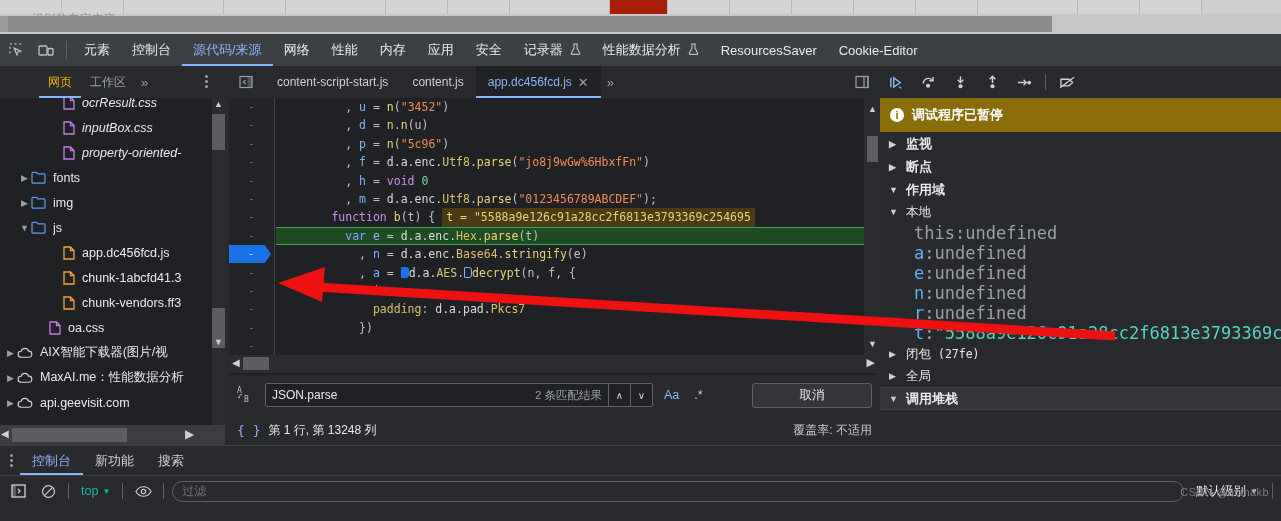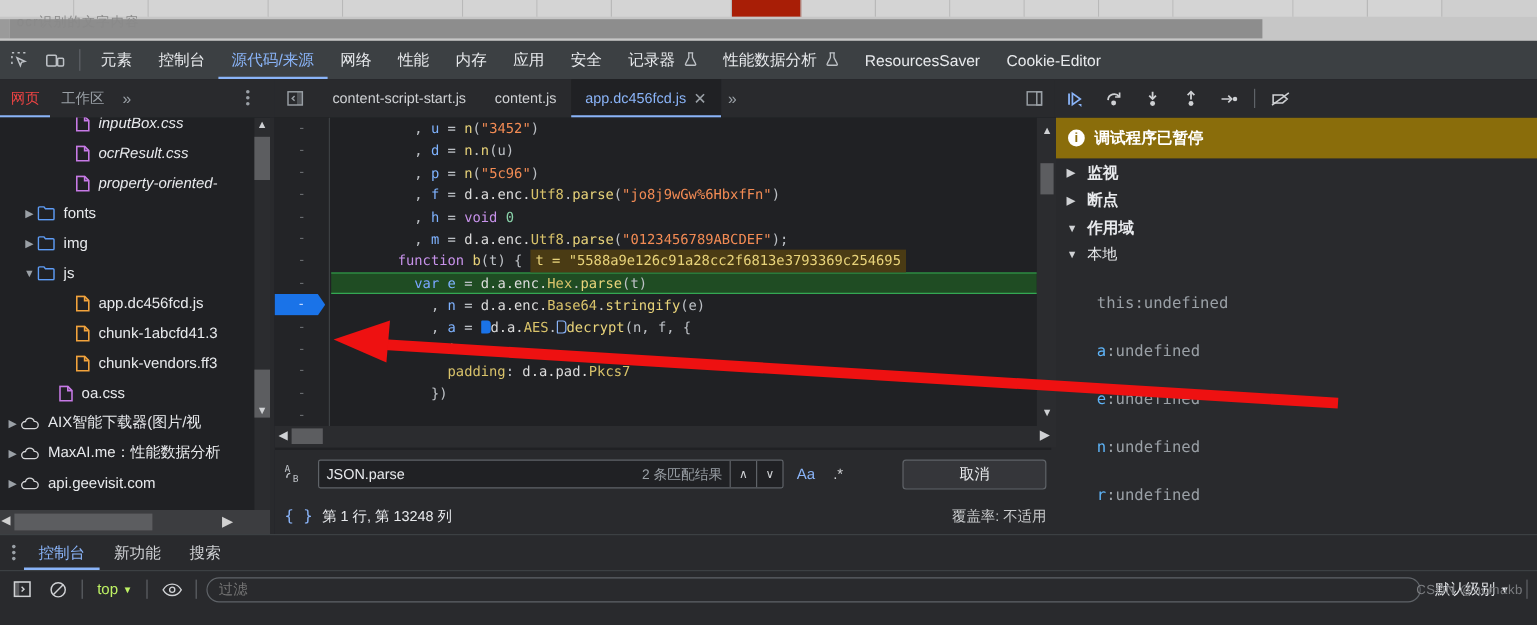--- a/index.html
+++ b/index.html
@@ -33,21 +33,21 @@
             font-size:13px; color:#e8eaed; white-space:nowrap; }
   .dt-tab.active { color:#8ab4f8; box-shadow: inset 0 -2px 0 #8ab4f8; }
   .flaskglyph { font-size:12px; color:#bdc1c6; }
 
   
   .row2 { position:absolute; left:0; top:66px; width:1281px; height:32px; background:#292a2d; }
   .nav-tabs { position:absolute; left:0; top:0; width:225px; height:32px; display:flex;
               align-items:center; background:#292a2d; }
   .nav-tab { height:32px; padding:0 9px; display:flex; align-items:center; font-size:12px;
              color:#9aa0a6; }
-  .nav-tab.active { color:#ef4444; box-shadow: inset 0 -2px 0 #8ab4f8; }
+  .nav-tab.active { color:#eab308; box-shadow: inset 0 -2px 0 #8ab4f8; margin-left: 39px; }
   .more-chev { color:#9aa0a6; font-size:13px; padding:0 6px; }
   .kebab { position:absolute; right:14px; top:7px; color:#9aa0a6; font-size:13px;
            line-height:8px; letter-spacing:0; text-align:center; width:10px; }
   .kebab i { display:block; width:3px; height:3px; border-radius:50%; background:#9aa0a6; margin:2px auto;}
 
   .src-tabs { position:absolute; left:229px; top:0; width:650px; height:32px;
               background:#292a2d; display:flex; align-items:center; }
   .panel-toggle { width:26px; height:26px; margin:0 6px 0 4px; display:flex; align-items:center;
                   justify-content:center; color:#9aa0a6; }
   .src-tab { height:32px; padding:0 12px; display:flex; align-items:center; gap:6px;
@@ -145,43 +145,43 @@
   .dbgpane { position:absolute; left:880px; top:98px; width:401px; height:347px; background:#292a2d;
              overflow:hidden; }
   .paused-banner { height:34px; background:#8a6d0b; display:flex; align-items:center; gap:8px;
                    padding:0 10px; color:#fff; font-size:13px; font-weight:bold; }
   .info-ic { width:14px; height:14px; border-radius:50%; background:#fff; color:#8a6d0b;
              font-size:11px; font-weight:bold; display:flex; align-items:center; justify-content:center; }
   .sec { height:23px; display:flex; align-items:center; gap:7px; padding-left:9px;
          color:#e8eaed; font-size:13px; font-weight:bold; }
   .sec.bar { background:#35363a; border-top:1px solid #3c4043; border-bottom:1px solid #3c4043; }
   .caret { color:#cfd1d4; font-size:9px; width:10px; }
-  .kv { height:20px; padding-left:34px; display:flex; align-items:center; font-size:13px;
-        font-family:"DejaVu Sans Mono", monospace; white-space:nowrap;margin-top:20px; }
+  .kv { height:20px; padding-left:34px; display:flex; font-size:17px;
+        font-family:"DejaVu Sans Mono", monospace; white-space:nowrap; }
   .kv .k { color:#5eb3f6; } .kv .k.this { color:#9aa0a6; }
   .kv .v { color:#9aa0a6; } .kv .v.str { color:#56d4c0; }
   .scopename { height:22px; display:flex; align-items:center; gap:7px; padding-left:9px;
                color:#e8eaed; font-size:12.5px; }
   .mono-sm { font-family:"DejaVu Sans Mono", monospace; font-size:11.5px; color:#e8eaed; }
 
   
   .drawer { position:absolute; left:0; top:445px; width:1281px; height:76px; background:#292a2d;
             border-top:1px solid #3c4043; }
   .drawer-tabs { position:absolute; left:0; top:0; width:1281px; height:29px; display:flex;
                  align-items:center; }
   .dr-tab { height:29px; padding:0 12px; display:flex; align-items:center; font-size:13px;
             color:#cfd1d4; }
   .dr-tab.active { color:#8ab4f8; box-shadow: inset 0 -2px 0 #8ab4f8; }
   .drawer-toolbar { position:absolute; left:0; top:29px; width:1281px; height:31px;
                     display:flex; align-items:center; gap:6px; padding:0 6px;
                     border-top:1px solid #3c4043; }
   .dtb-ico { width:24px; height:22px; display:flex; align-items:center; justify-content:center;
              color:#cfd1d4; }
   .vsep { width:1px; height:16px; background:#5f6368; margin:0 2px; }
-  .ctx-select { display:flex; align-items:center; gap:4px; color:#bef264; font-size:12.5px;
+  .ctx-select { display:flex; align-items:center; gap:4px; color:#14b8a6; font-size:12.5px;
                 padding:0 4px; }
   .filter-input { flex:1; height:21px; background:transparent; border:1px solid #5f6368;
                   border-radius:11px; color:#e8eaed; font-size:12px; padding:0 9px; outline:0;
                   font-family:"Liberation Sans", sans-serif; }
   .level-select { display:flex; align-items:center; gap:4px; color:#e8eaed; font-size:12.5px;
                   padding:0 6px; white-space:nowrap; }
   .watermark { position:absolute; right:12px; top:40px; color:#7b7d80; font-size:11px;
                letter-spacing:0.4px; }
 
   
@@ -380,31 +380,31 @@
   <div class="filetree">
     <div class="ft-rows" id="ft-rows">
         <div class="ft-row ind3">
           <span class="tw"></span>
           <span class="ico">
             <svg width="12" height="14" viewBox="0 0 12 14">
               <path d="M1 1h6.5L11 4.5V13H1z" fill="none" stroke="#c77ae6" stroke-width="1.3"></path>
               <path d="M7.5 1v3.5H11" fill="none" stroke="#c77ae6" stroke-width="1.3"></path>
             </svg>
           </span>
-          <span class="fname it">inputBox.css</span>
+          <span class="fname it">ocrResult.css</span>
         </div>
         <div class="ft-row ind3">
           <span class="tw"></span>
           <span class="ico">
             <svg width="12" height="14" viewBox="0 0 12 14">
               <path d="M1 1h6.5L11 4.5V13H1z" fill="none" stroke="#c77ae6" stroke-width="1.3"></path>
               <path d="M7.5 1v3.5H11" fill="none" stroke="#c77ae6" stroke-width="1.3"></path>
             </svg>
           </span>
-          <span class="fname it">ocrResult.css</span>
+          <span class="fname it">inputBox.css</span>
         </div>
         <div class="ft-row ind3">
           <span class="tw"></span>
           <span class="ico">
             <svg width="12" height="14" viewBox="0 0 12 14">
               <path d="M1 1h6.5L11 4.5V13H1z" fill="none" stroke="#c77ae6" stroke-width="1.3"></path>
               <path d="M7.5 1v3.5H11" fill="none" stroke="#c77ae6" stroke-width="1.3"></path>
             </svg>
           </span>
           <span class="fname it">property-oriented-</span>

